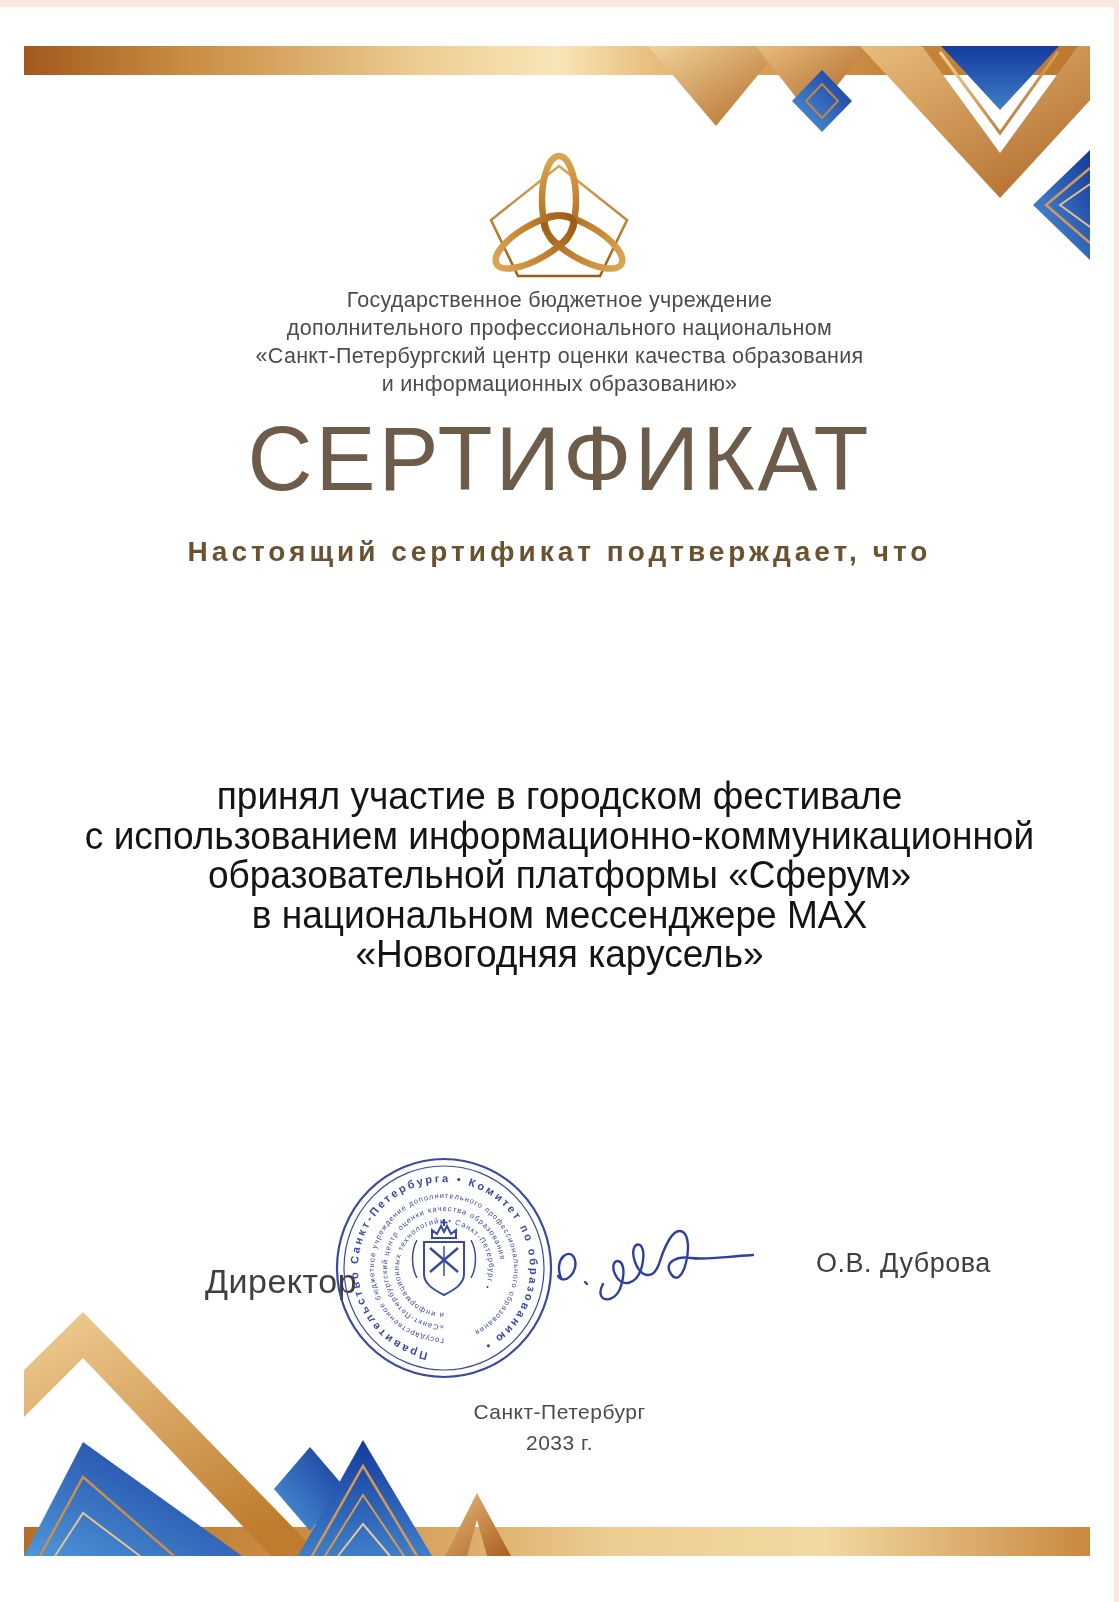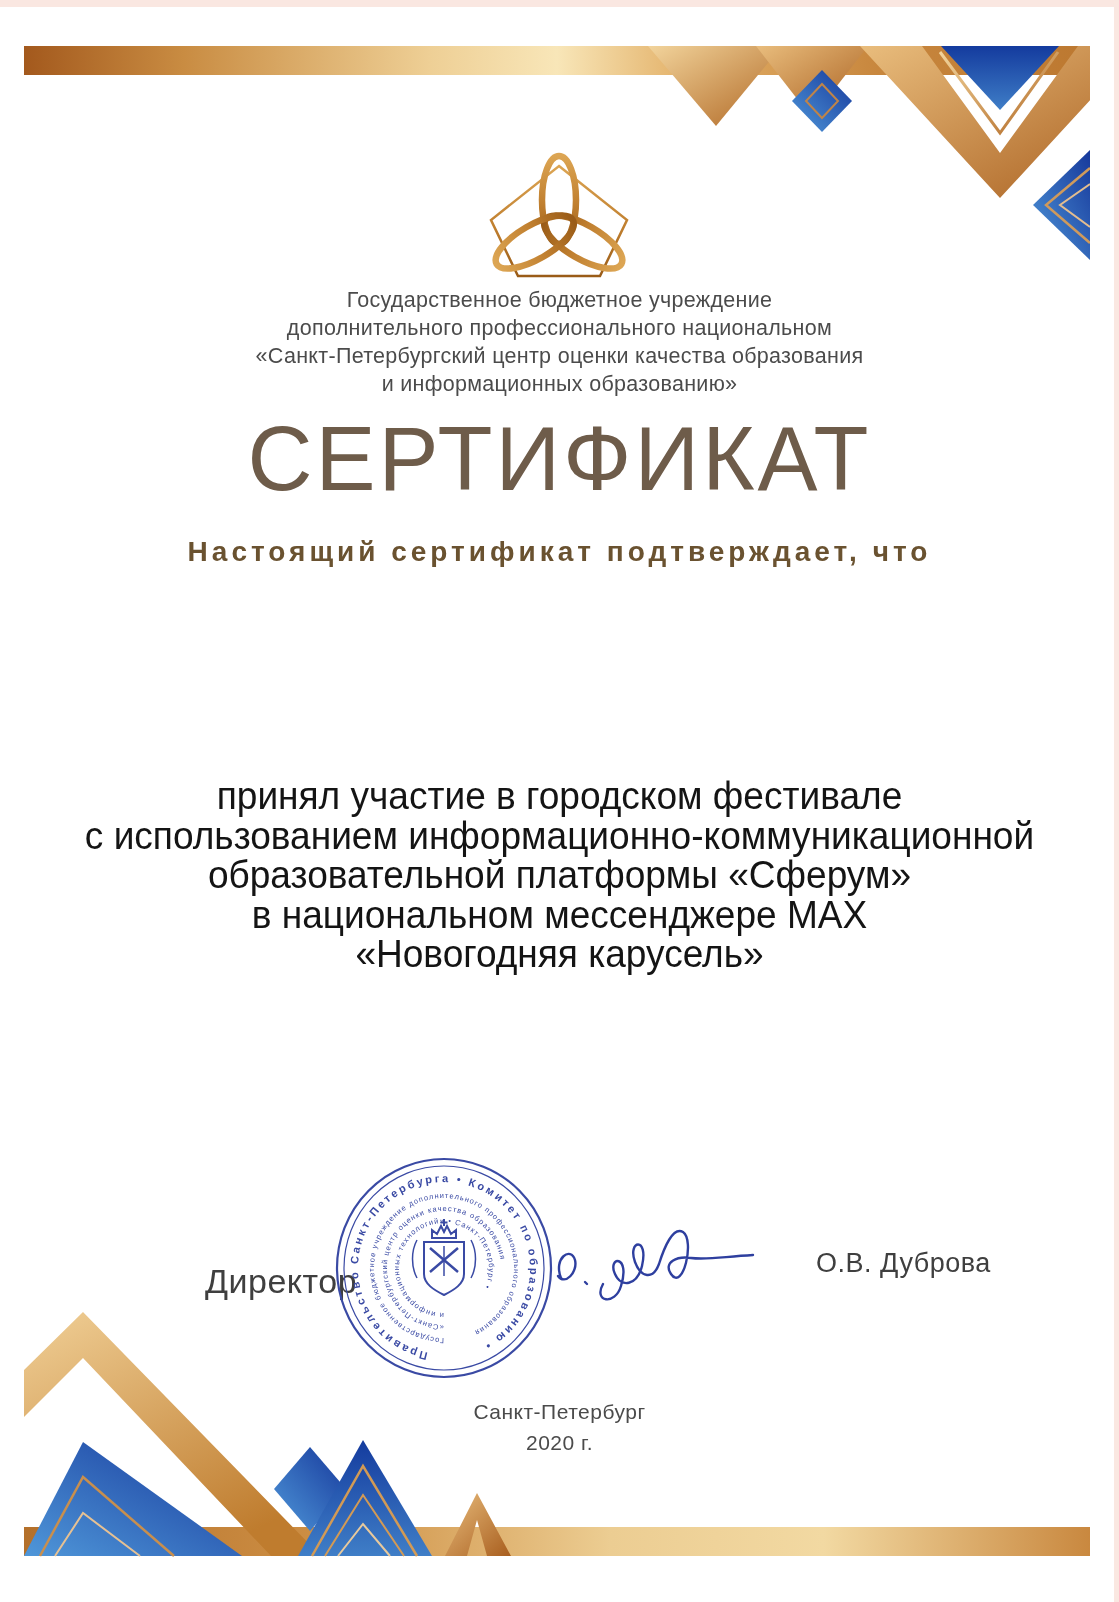--- a/index.html
+++ b/index.html
@@ -160,21 +160,21 @@
       <path d="M16,82 C8,62 26,50 30,64 C33,76 20,90 13,80"></path>
       <path d="M40,86 l2,2"></path>
       <path d="M58,88 C48,106 70,110 76,90 C86,58 62,60 70,78 C76,92 92,90 97,70 C104,40 82,44 90,66 C96,82 108,84 114,68 C119,52 128,30 138,36 C150,44 138,96 126,78 C118,66 132,60 146,62 C162,64 176,61 208,59"></path>
     </g>
   </svg>
 
   <div class="abs signer">О.В. Дуброва</div>
 
   <div class="abs center footer-block">
     <div>Санкт-Петербург</div>
-    <div>2020 г.</div>
+    <div>2033 г.</div>
   </div>
 
   <svg class="abs" style="left:0;top:1270px;" width="1119" height="332" viewBox="0 0 1119 332">
     <g>
       <rect x="24" y="257" width="1066" height="29" fill="url(#gbarB)"></rect>
       <path d="M24,286 L242,286 L83,172 Z" fill="url(#gblue2)"></path>
       <path d="M40,286 L83,207 L174,286" fill="none" stroke="#c88f4e" stroke-width="2.5"></path>
       <path d="M55,286 L83,243 L140,286" fill="none" stroke="#e6c193" stroke-width="2"></path>
       <path d="M24,100 L83,42 L321,286 L271,286 L83,88 L24,147 Z" fill="url(#glam)"></path>
       <path d="M310,177 L346,219 L310,261 L274,219 Z" fill="url(#gblue2)"></path>

